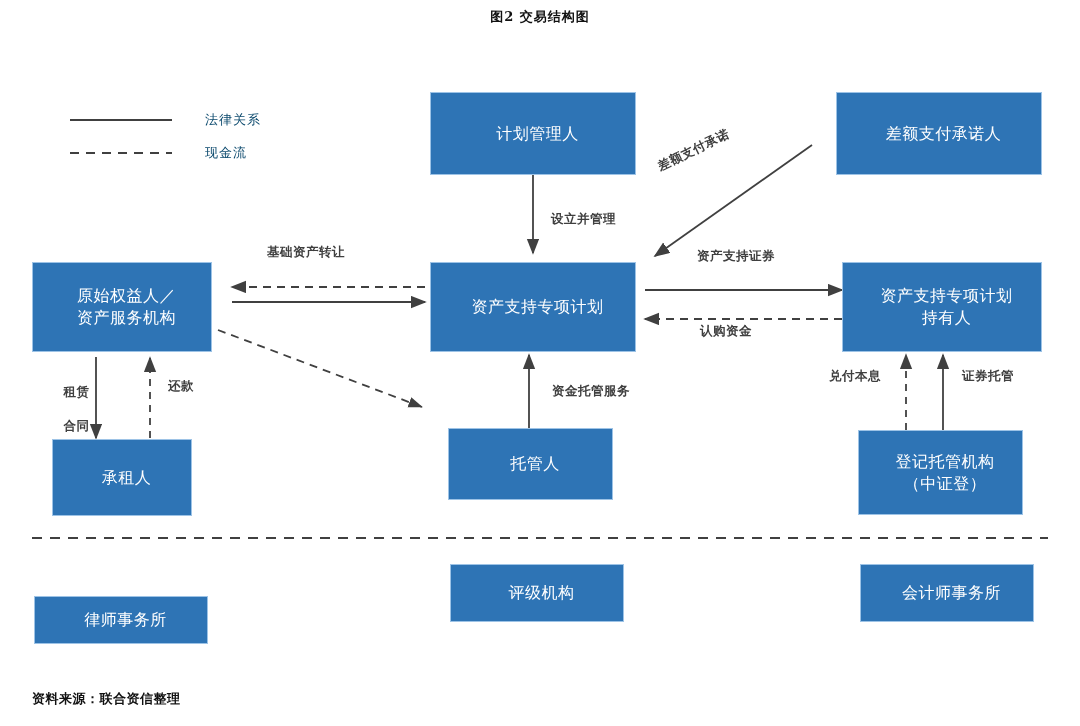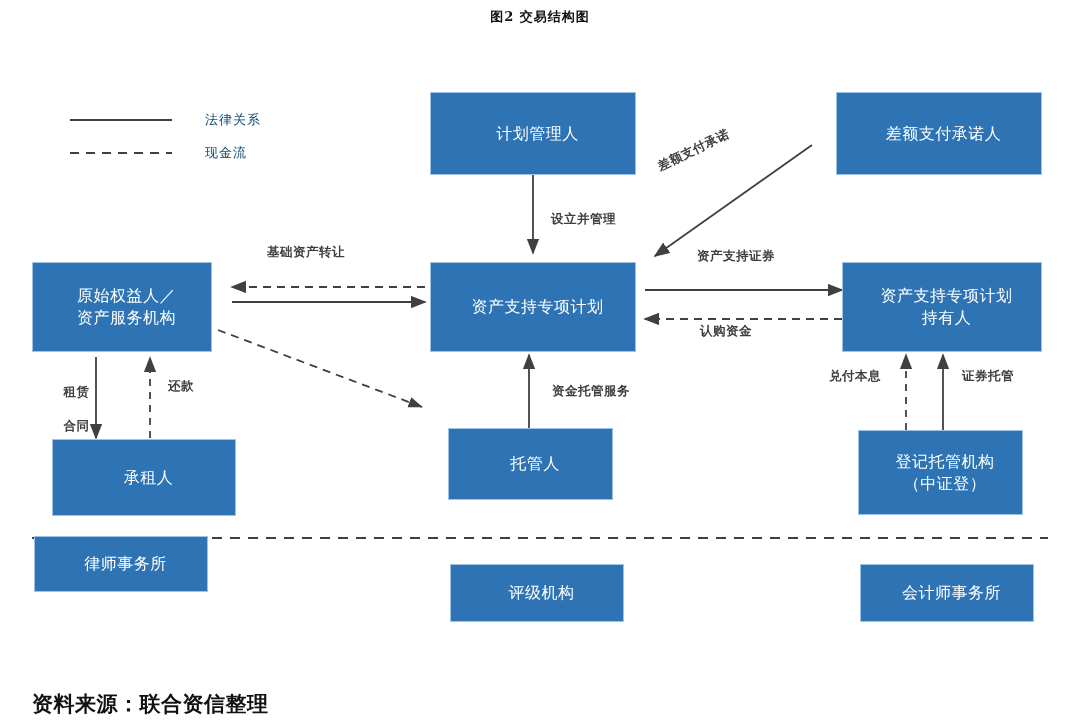--- a/index.html
+++ b/index.html
@@ -65,21 +65,21 @@
     font-size: 13px;
     font-weight: normal;
     color: #0c4a6e;
     letter-spacing: 1px;
   }
   .source-note {
     position: absolute;
     left: 32px;
     top: 690px;
     font-family: "DejaVu Serif", "Liberation Serif", serif;
-    font-size: 21px;
+    font-size: 13px;
     font-weight: bold;
     color: #111111;
     letter-spacing: 0.5px;
   }
   svg.overlay {
     position: absolute;
     left: 0;
     top: 0;
     width: 1080px;
     height: 726px;
@@ -152,34 +152,34 @@
 
   <div class="box" style="left:430px; top:262px; width:206px; height:90px;">
     <span>资产支持专项计划</span>
   </div>
 
   <div class="box" style="left:842px; top:262px; width:200px; height:90px; flex-direction:column;">
     <span>资产支持专项计划</span>
     <span>持有人</span>
   </div>
 
-  <div class="box" style="left:52px; top:439px; width:184px; height:77px;">
+  <div class="box" style="left:52px; top:439px; width:140px; height:77px;">
     <span>承租人</span>
   </div>
 
   <div class="box" style="left:448px; top:428px; width:165px; height:72px;">
     <span>托管人</span>
   </div>
 
   <div class="box" style="left:858px; top:430px; width:165px; height:85px; flex-direction:column;">
     <span>登记托管机构</span>
     <span>（中证登）</span>
   </div>
 
-  <div class="box" style="left:34px; top:536px; width:174px; height:56px;">
+  <div class="box" style="left:34px; top:596px; width:174px; height:48px;">
     <span>律师事务所</span>
   </div>
 
   <div class="box" style="left:450px; top:564px; width:174px; height:58px;">
     <span>评级机构</span>
   </div>
 
   <div class="box" style="left:860px; top:564px; width:174px; height:58px;">
     <span>会计师事务所</span>
   </div>

